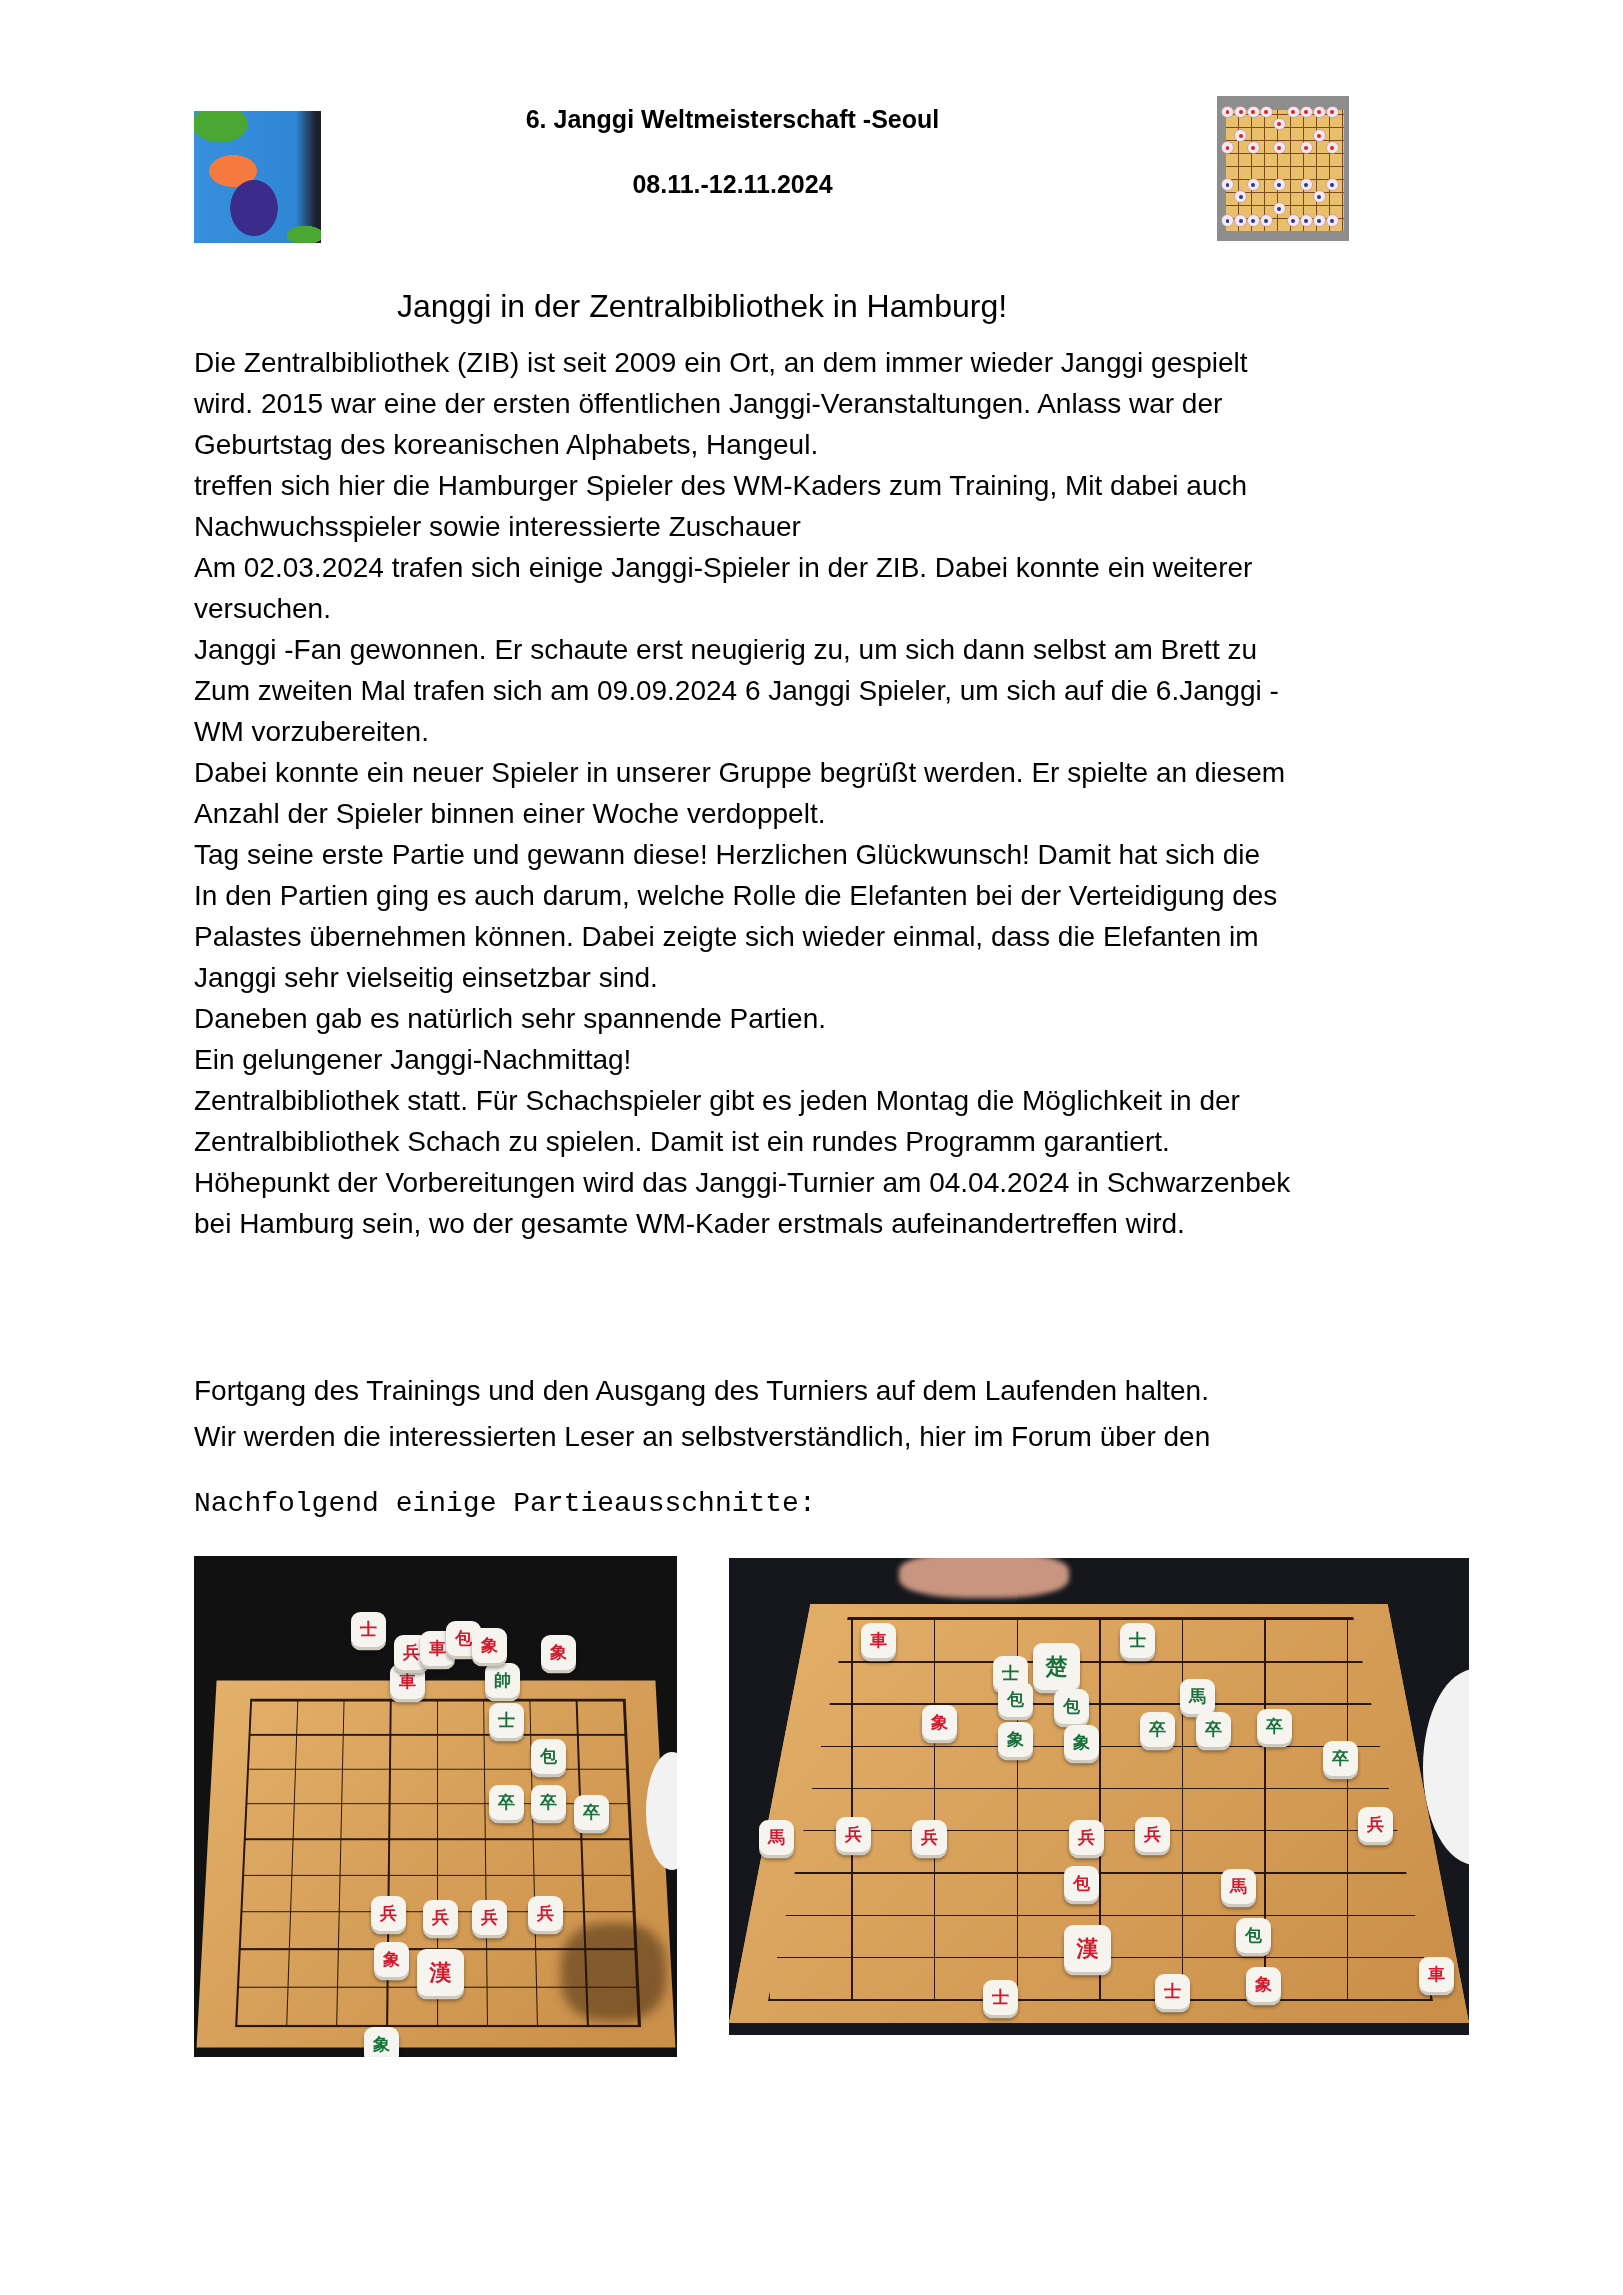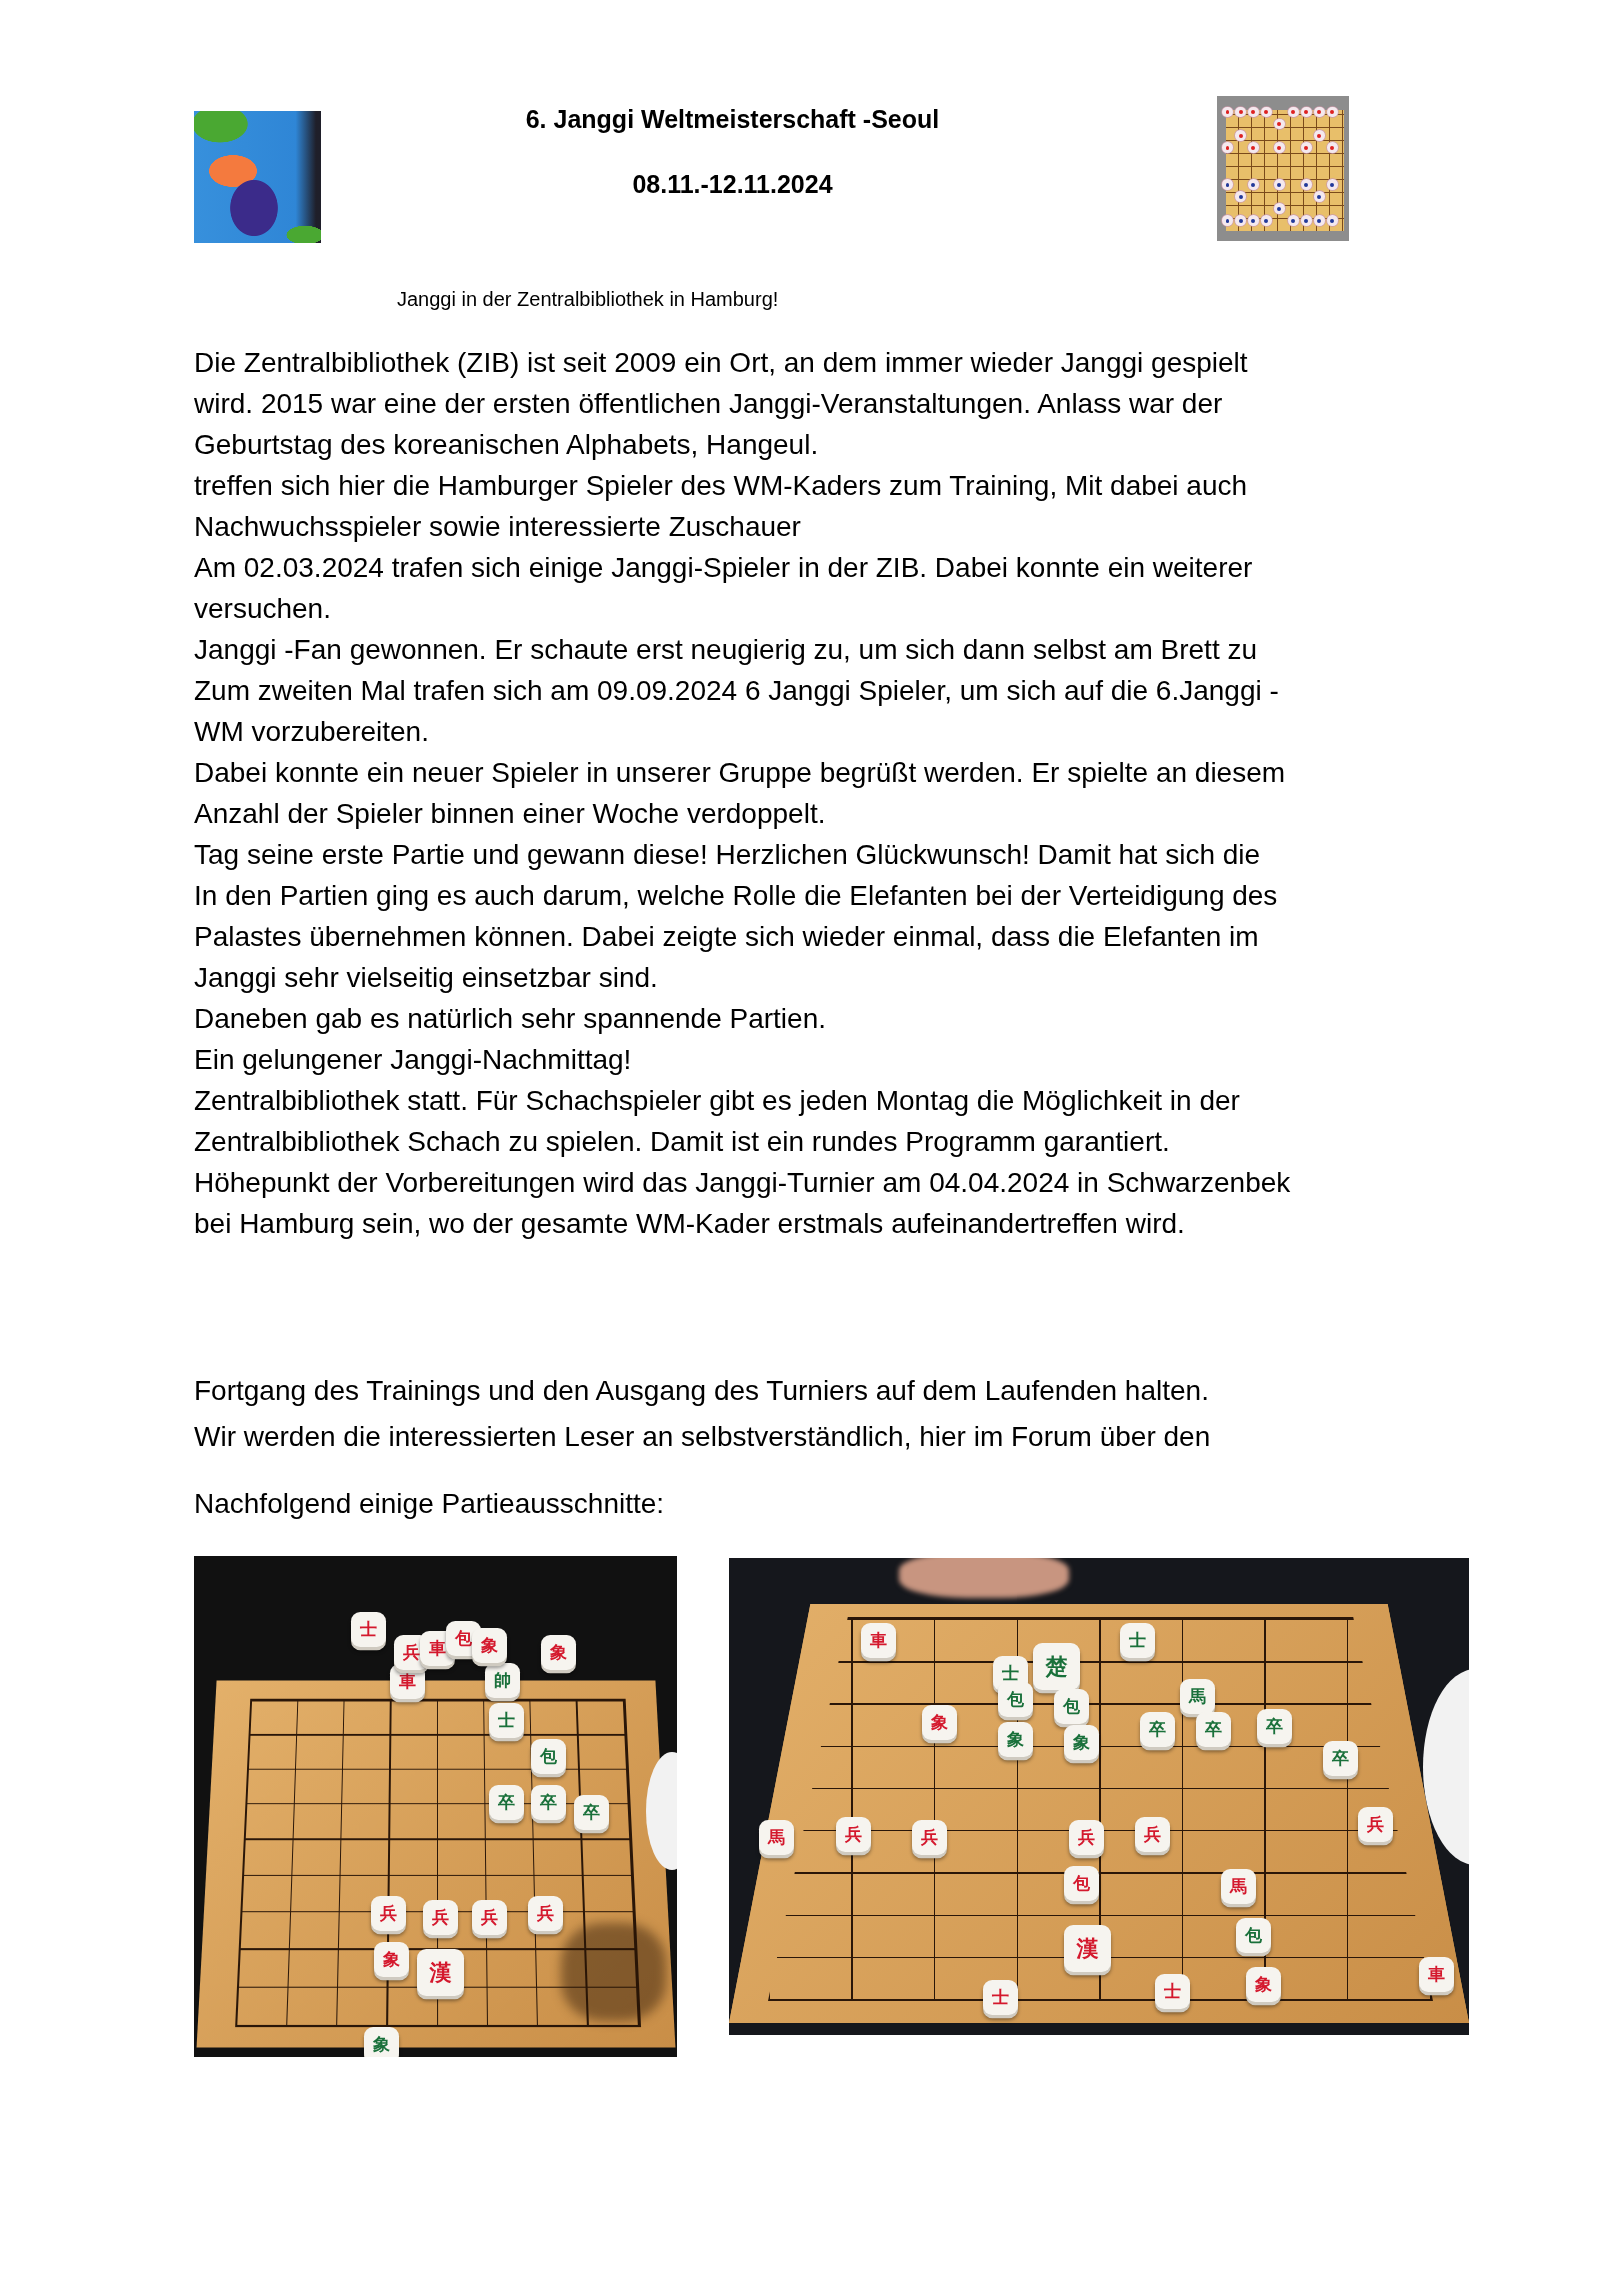--- a/index.html
+++ b/index.html
@@ -25,25 +25,25 @@
        repeating-linear-gradient(90deg, transparent 0 12.4px, #7a4a1a 12.4px 13px),
        repeating-linear-gradient(0deg, transparent 0 12.4px, #7a4a1a 12.4px 13px);
   }
   .mini-piece { position:absolute; width:10.5px; height:10.5px; border-radius:50%; background:#f4e9ee;
      box-shadow:0 0 0 0.7px #c9a; }
   .mini-piece.red::after, .mini-piece.blue::after { content:""; position:absolute; left:3.3px; top:3.3px;
      width:3.9px; height:3.9px; border-radius:50%; }
   .mini-piece.red::after { background:#d22; }
   .mini-piece.blue::after { background:#223a9a; }
 
-  .article-title { left:397px; top:288px; font-size:20px; }
+  .article-title { left:397px; top:288px; font-size:32px; }
   .body-text { left:194px; width:1257px; font-size:28px; line-height:41px; }
   .p1 { top:342px; }
   .p2 { top:1368px; line-height:46px; }
-  .p3 { top:1483px; }
+  .p3 { top:1483px;font-family:Liberation Mono, monospace; }
   .body-text .line { display:block; white-space:nowrap; }
 
   .photo { position:absolute; overflow:hidden; }
   .photo-left { left:194px; top:1556px; width:483px; height:501px; background:#111; }
   .photo-right { left:729px; top:1558px; width:740px; height:477px; background:#15171c; }
   .board { position:absolute; background:#d9a35a;
      background-image:linear-gradient(135deg, #e3b06a 0%, #c98e47 100%); }
   .grid { position:absolute; border:2px solid #2a1608;
      background-image:
        repeating-linear-gradient(90deg, transparent 0 calc(12.5% - 1.3px), #2a1608 calc(12.5% - 1.3px) 12.5%),

